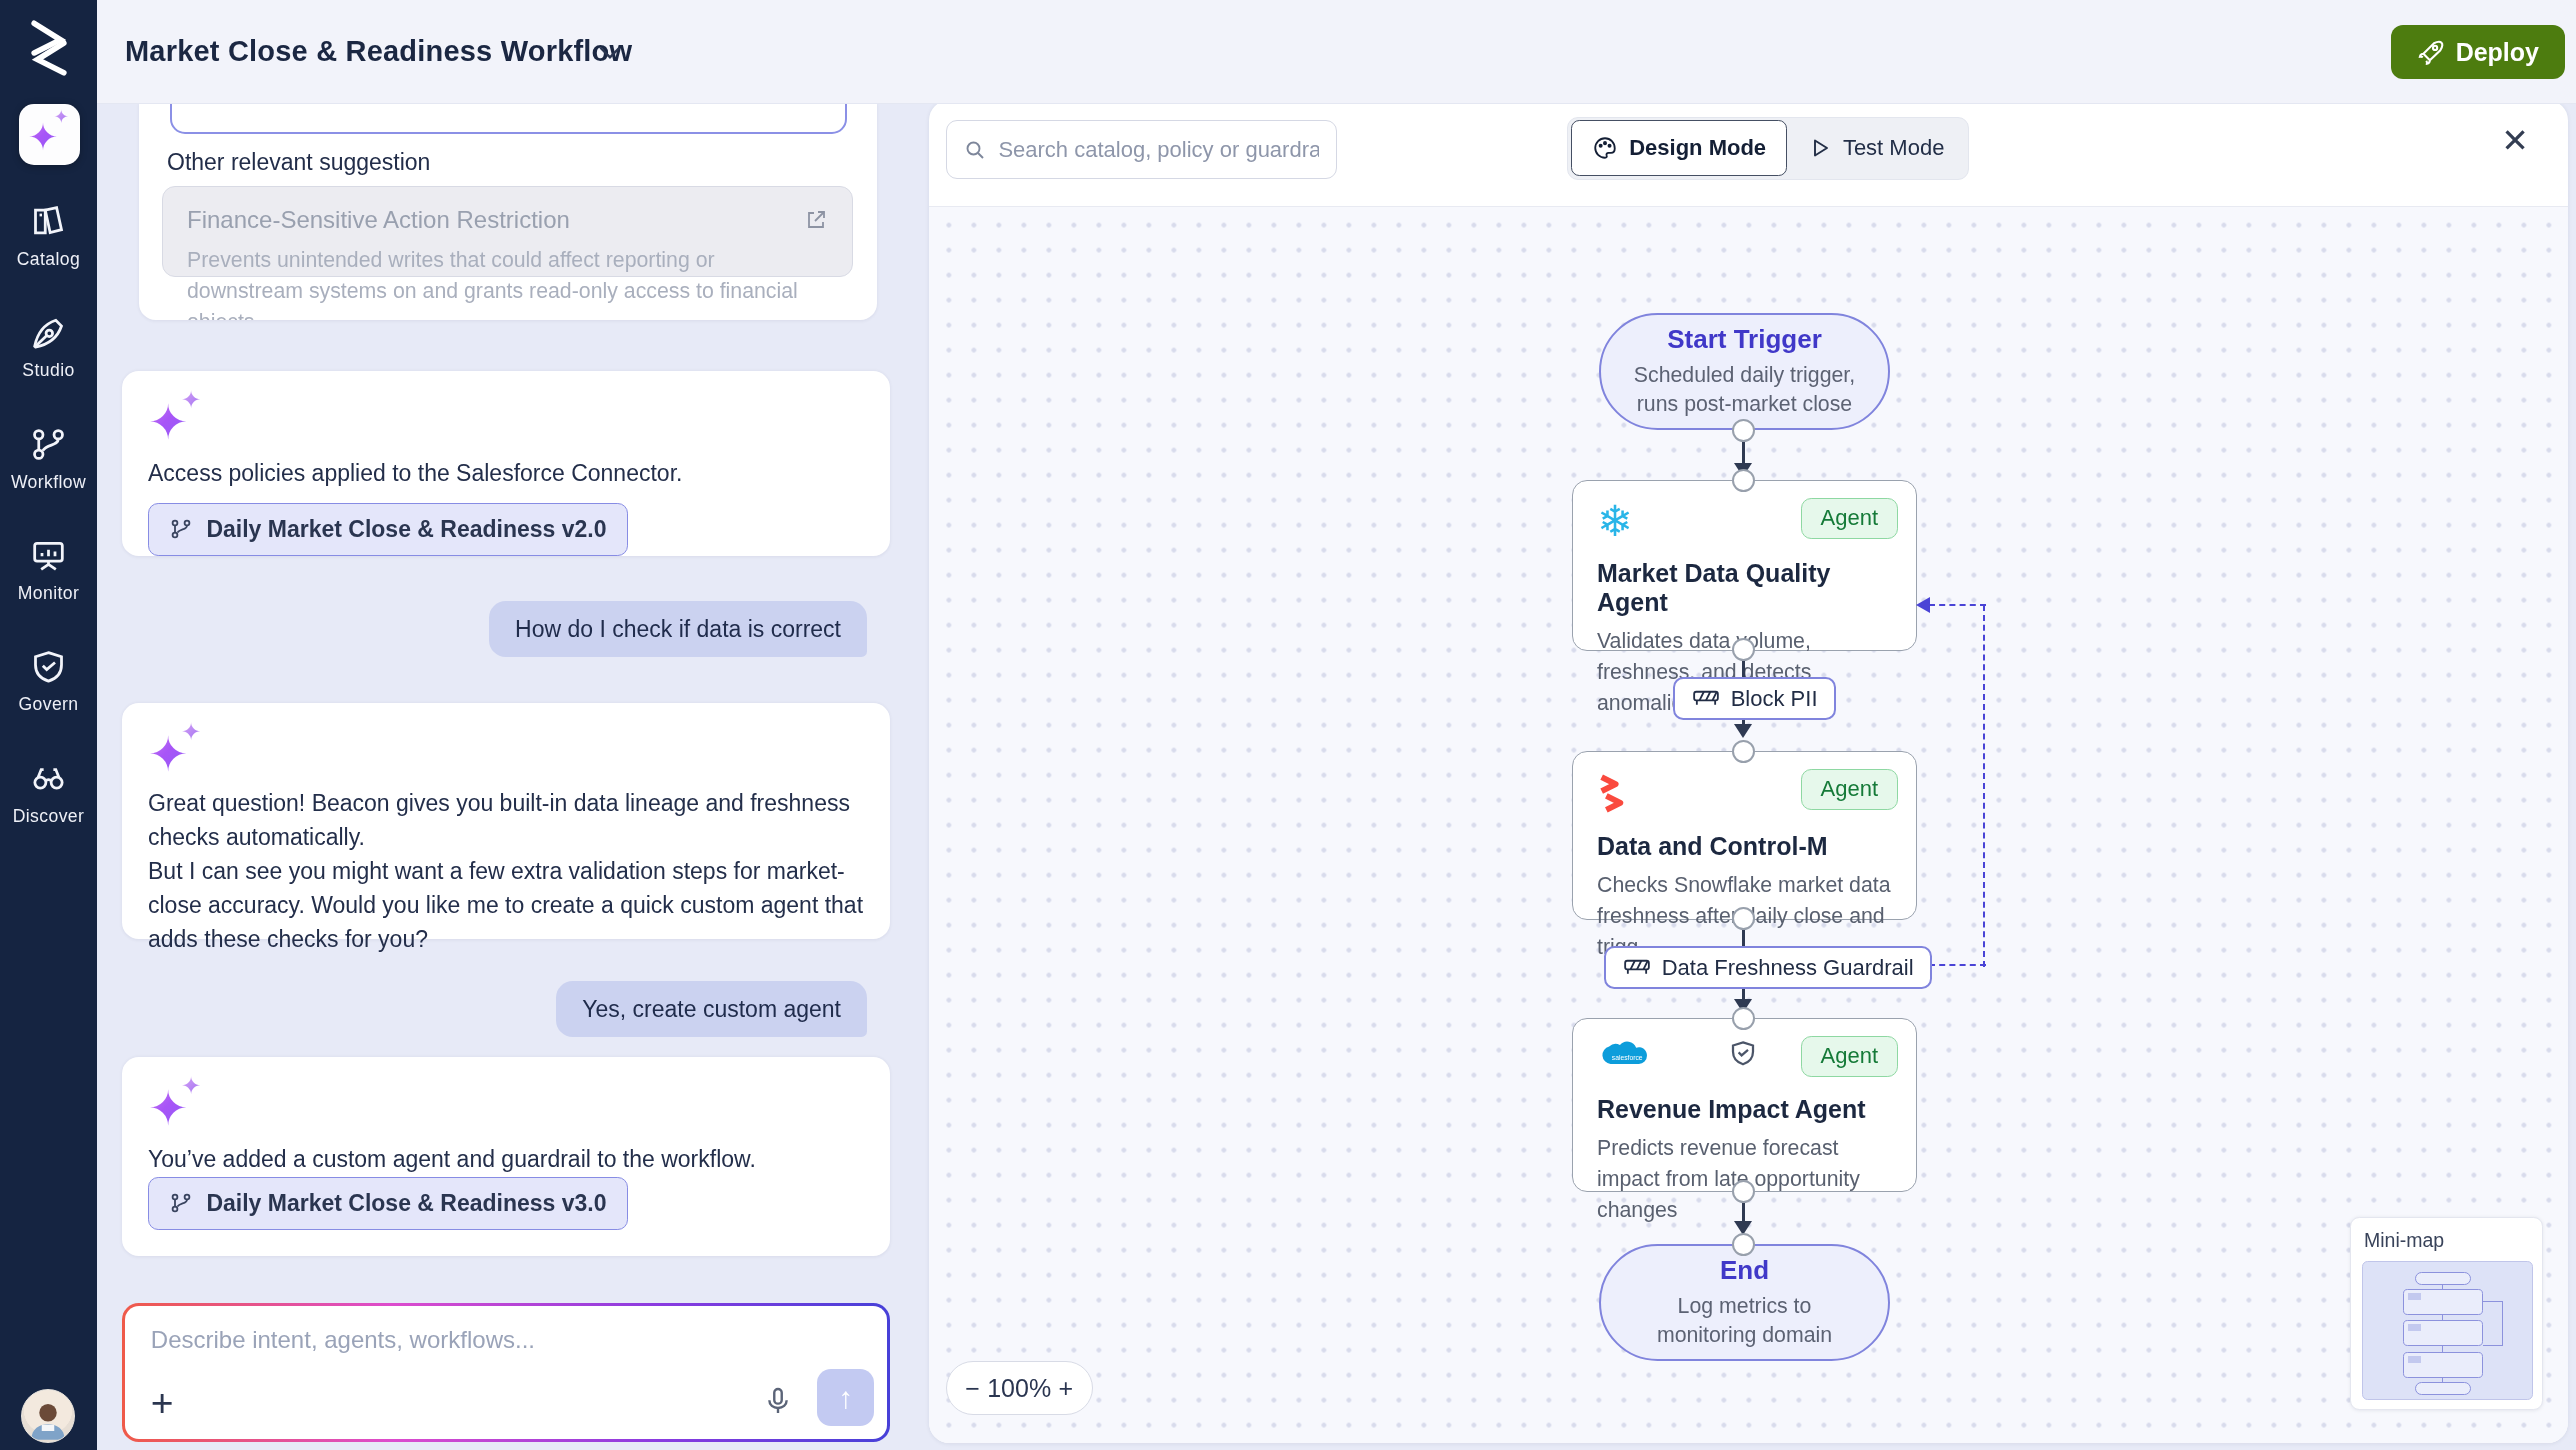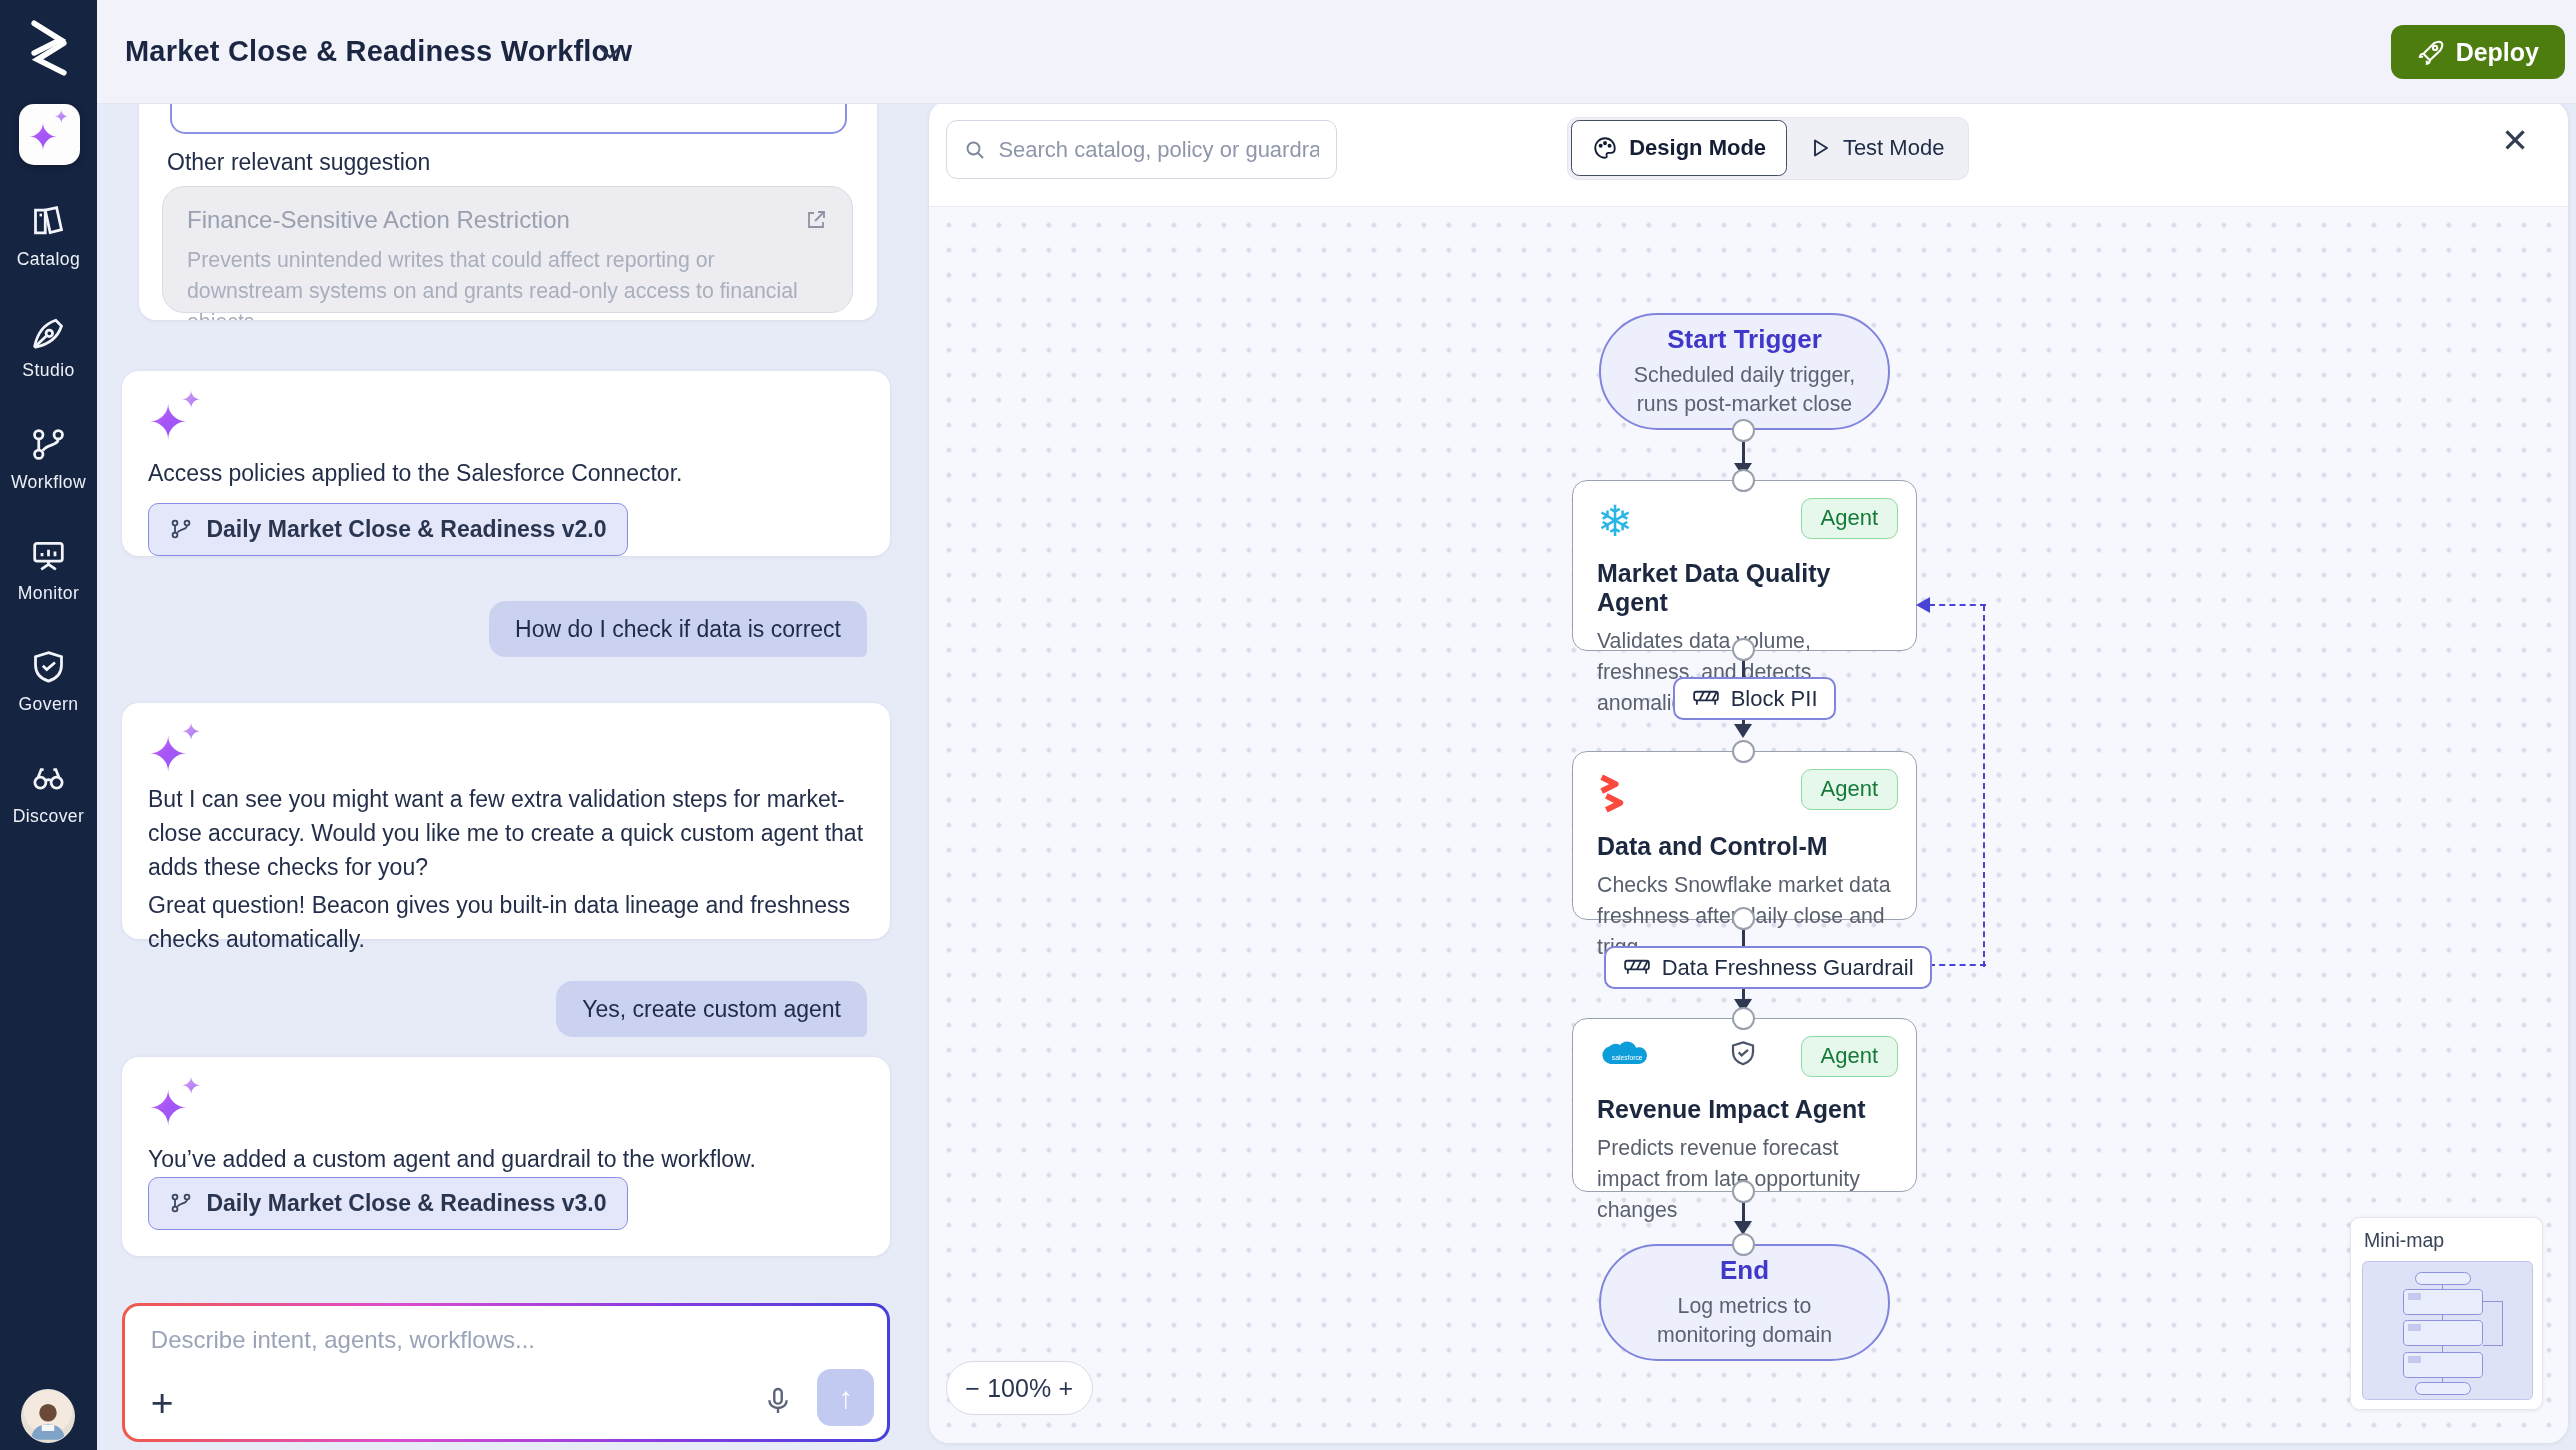--- a/index.html
+++ b/index.html
@@ -31,21 +31,21 @@
       background:linear-gradient(135deg,#c77df0 0%,#a855f7 45%,#8b5cf6 100%);
       -webkit-background-clip:text; background-clip:text; color:transparent; }
   .sparkle .s-small { position:absolute; left:33px; top:-3.7px; font-size:24px; line-height:1;
       background:linear-gradient(135deg,#d8a5f5,#9d6df2); -webkit-background-clip:text; background-clip:text; color:transparent; }
   .msg-text { font-size:23px; line-height:34px; color:#232e4a; }
   .wf-chip { display:inline-flex; align-items:center; gap:13px; padding:12px 20.4px; background:#e4e6fa; border:1.9px solid #878ce4;
              border-radius:10.2px; font-size:23px; font-weight:600; color:#2a3550; cursor:pointer; }
   .user-bubble { position:absolute; height:56px; line-height:56px; padding:0 26px; background:#cbd2f0; color:#202c4c;
                  font-size:23px; border-radius:16.7px; border-bottom-right-radius:5.6px; }
 
-  .sugg-card { position:absolute; left:23px; top:82px; width:691px; height:127px; background:#ececf1; border:1.9px solid #d8dae4; border-radius:22px; padding:18.5px 24px; }
+  .sugg-card { position:absolute; left:23px; top:82px; width:691px; height:91px; background:#ececf1; border:1.9px solid #d8dae4; border-radius:13px; padding:18.5px 24px; }
 
   .chat-input-wrap { position:absolute; left:122px; top:1303px; width:768px; height:139px; border-radius:16.7px; padding:2.8px;
                      background:linear-gradient(90deg,#ef5a49,#dd4ccd 35%,#8a3be0 70%,#4740d8 100%); }
   .chat-input-inner { width:100%; height:100%; background:#fff; border-radius:14px; position:relative; }
   .chat-input-inner input { position:absolute; left:26px; top:20.4px; width:686px; border:none; outline:none; font-size:24px; color:#2a3550; font-family:inherit; background:transparent; }
   .chat-input-inner input::placeholder { color:#9aa3b8; }
   .plus-btn { position:absolute; left:26px; bottom:18.5px; font-size:39px; color:#2b3650; line-height:37px; cursor:pointer; font-weight:300; }
   .mic-btn { position:absolute; right:93px; bottom:22px; cursor:pointer; }
   .send-btn { position:absolute; right:13px; bottom:13px; width:57px; height:57px; background:#c3caf2; border:none; border-radius:14px;
               color:#fff; font-size:30px; cursor:pointer; }
@@ -238,22 +238,22 @@
     </div>
   </div>
 
   <div class="user-bubble" style="top:601px; right:1709px;">How do I check if data is correct</div>
 
   <div class="chat-card" style="left:122px; top:703px; width:768px; height:236px; padding:20.4px 26px;">
     <div class="sparkle">
       <span class="s-big">✦</span>
         <span class="s-small">✦</span>
     </div>
+    <div class="msg-text" style="margin-top:3.7px">Great question! Beacon gives you built-in data lineage and freshness checks automatically.</div>
     <div class="msg-text">But I can see you might want a few extra validation steps for market-close accuracy. Would you like me to create a quick custom agent that adds these checks for you?</div>
-    <div class="msg-text" style="margin-top:3.7px">Great question! Beacon gives you built-in data lineage and freshness checks automatically.</div>
   </div>
 
   <div class="user-bubble" style="top:981px; right:1709px;">Yes, create custom agent</div>
 
   <div class="chat-card" style="left:122px; top:1057px; width:768px; height:199px; padding:20.4px 26px;">
     <div class="sparkle">
       <span class="s-big">✦</span>
         <span class="s-small">✦</span>
     </div>
     <div class="msg-text" style="margin-top:5.6px">You’ve added a custom agent and guardrail to the workflow.</div>

